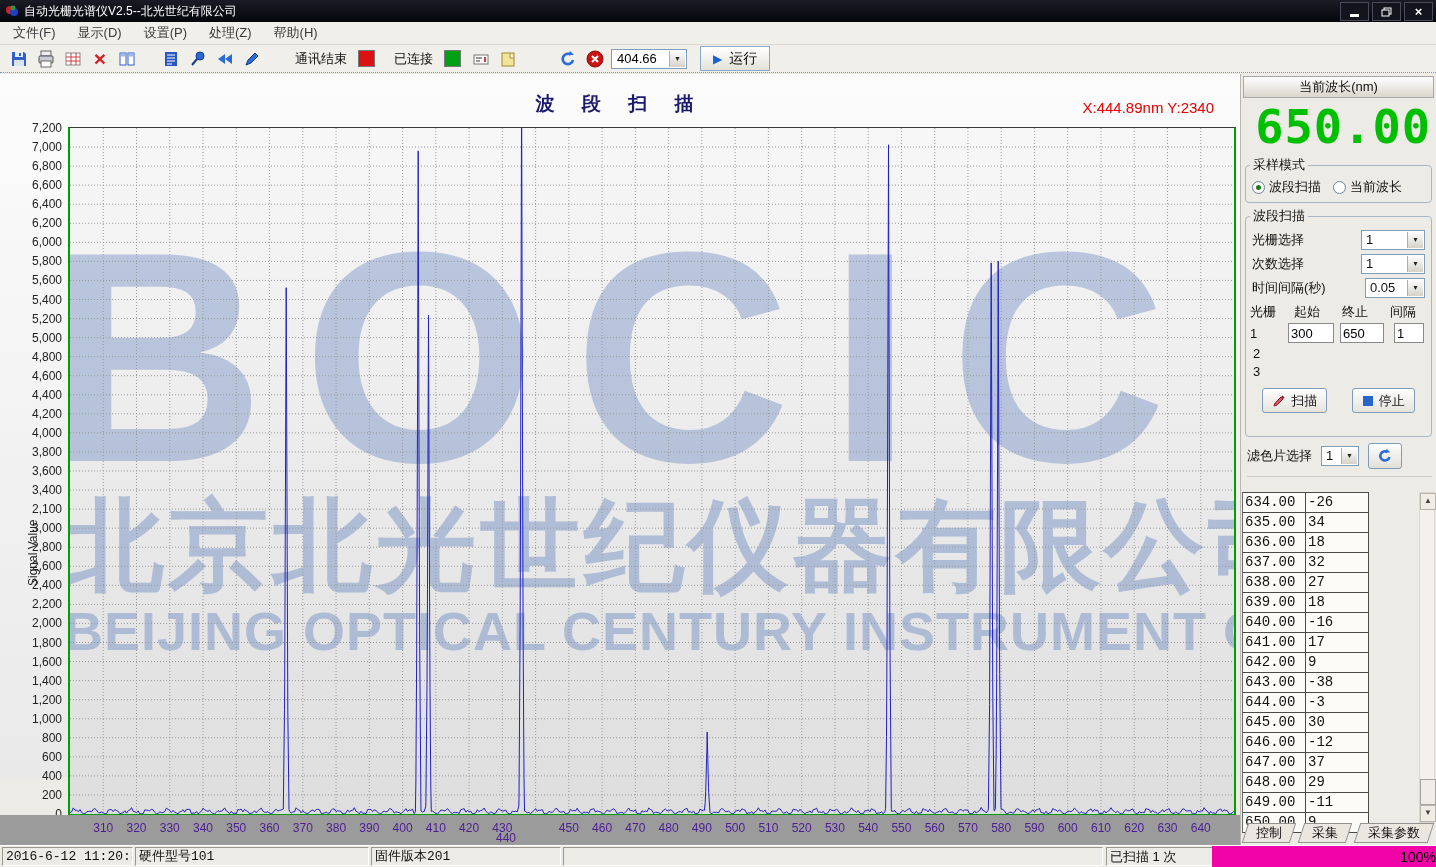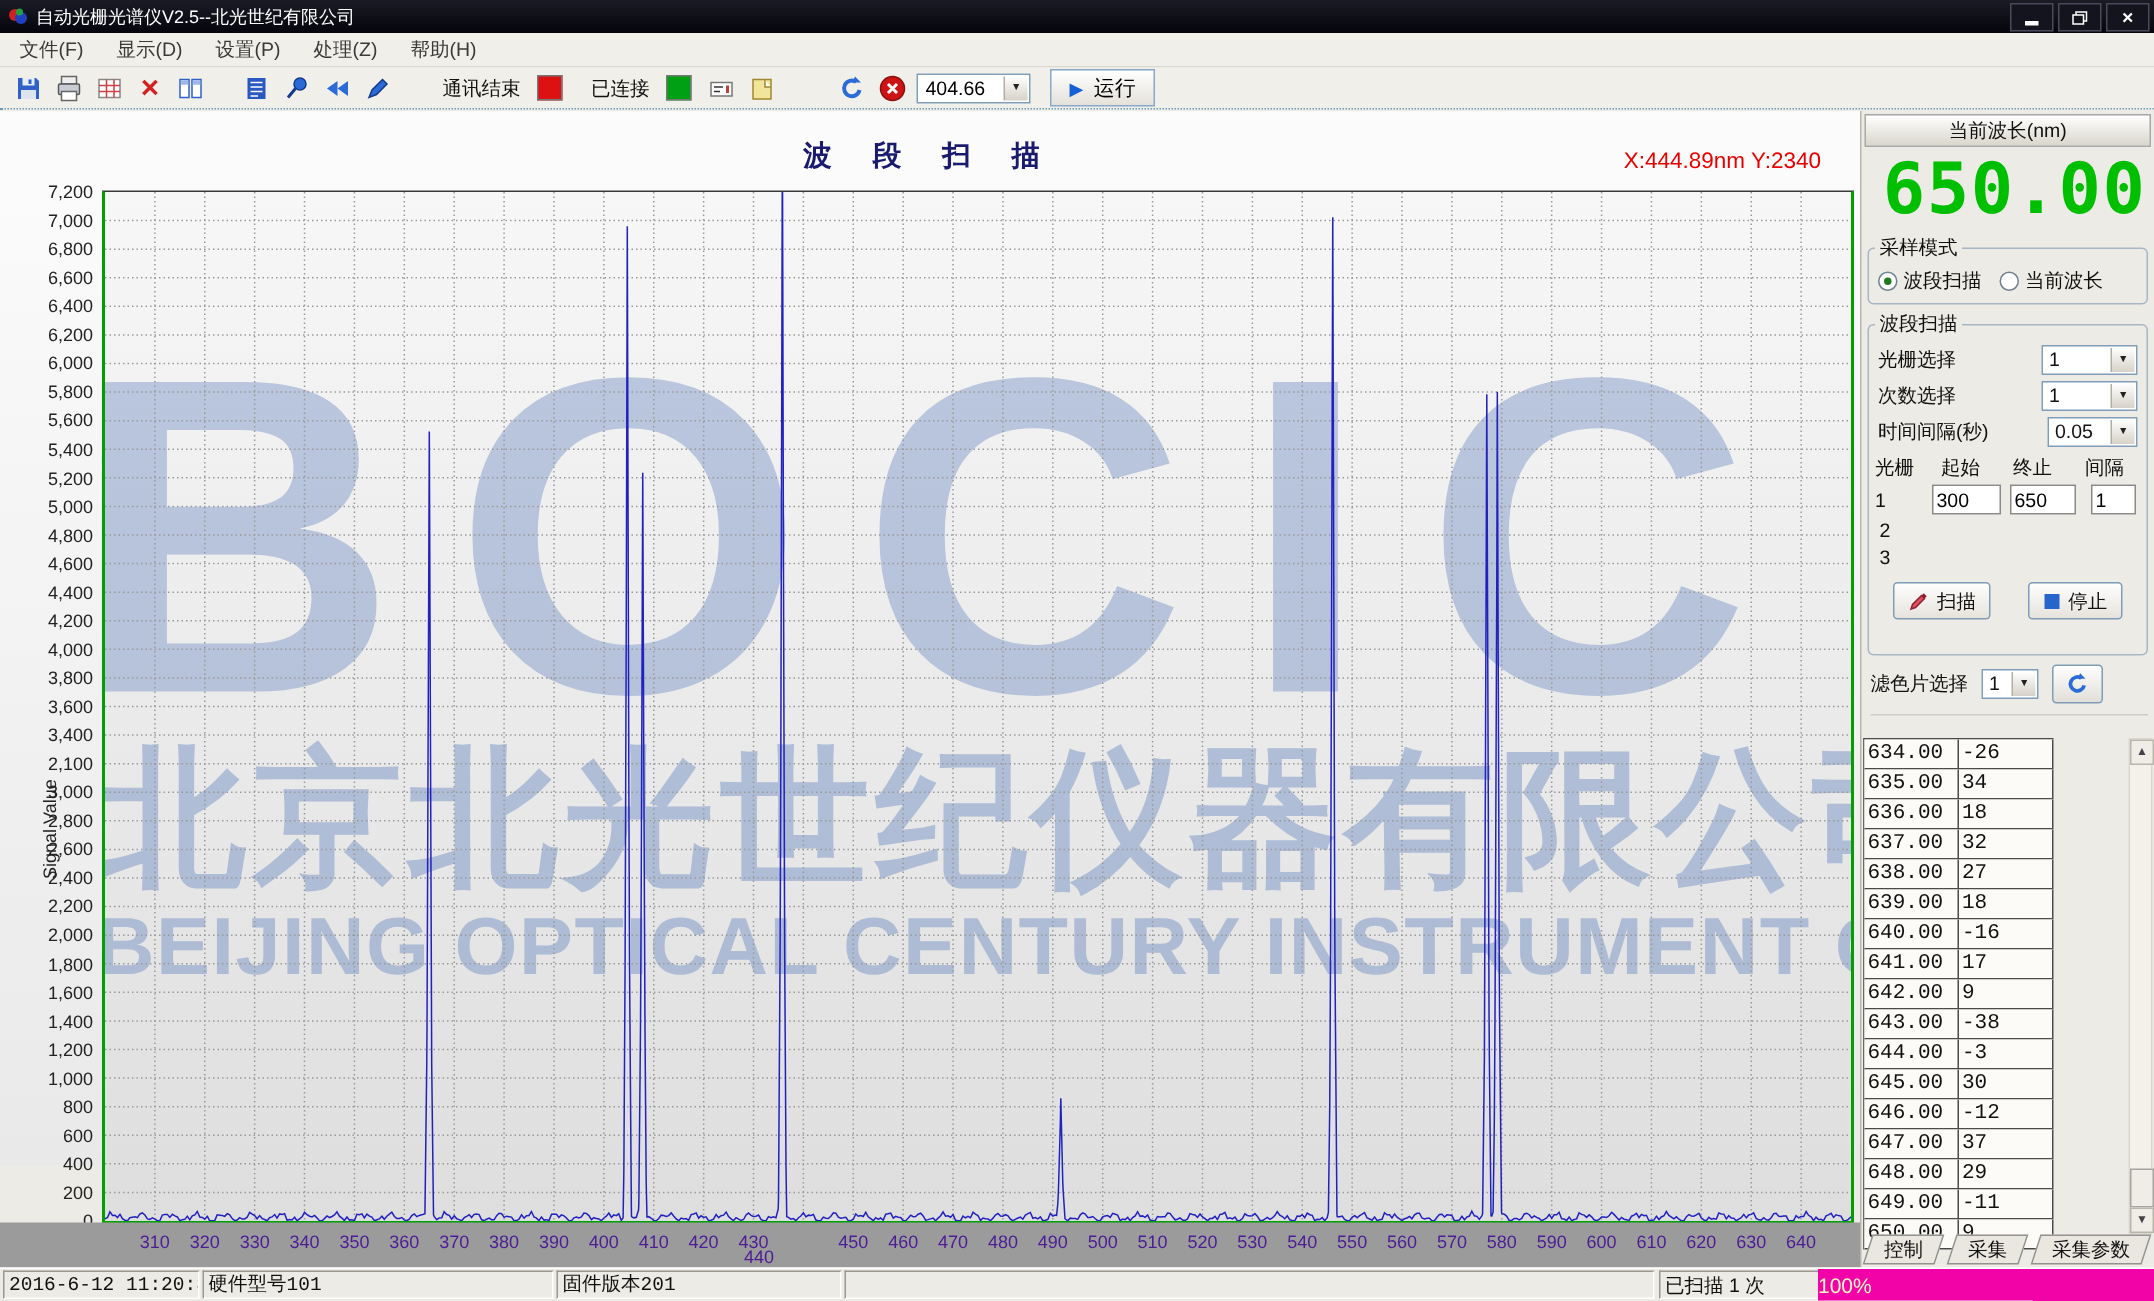--- a/index.html
+++ b/index.html
@@ -123,21 +123,21 @@
     border-top:1px solid #ffffff;font-family:"Liberation Mono",monospace;font-size:13px;color:#111;}
   .sp{position:absolute;top:1px;height:19px;border:1px solid;
     border-color:#9a978f #ffffff #ffffff #9a978f;line-height:17px;padding:0 3px;
     box-sizing:border-box;white-space:nowrap;overflow:hidden;}
   .sp-datetime{left:2px;width:131px;}
   .sp-hw{left:135px;width:234px;}
   .sp-fw{left:371px;width:190px;}
   .sp-empty{left:563px;width:540px;}
   .sp-scan{left:1106px;width:116px;font-family:"Liberation Sans",sans-serif;}
   .progress{position:absolute;left:1212px;top:0;width:224px;height:22px;background:#f203a8;
-    color:#fef9c3;text-align:left;line-height:22px;font-size:14px;
+    color:#000000;text-align:right;line-height:22px;font-size:14px;
     font-family:"Liberation Sans",sans-serif;}
 </style>
 </head>
 <body>
 
 <div id="app">
 
   <div class="titlebar">
     <svg width="16" height="16" style="margin-left:4px">
       <circle cx="6" cy="7" r="4" fill="#d02020"></circle>

